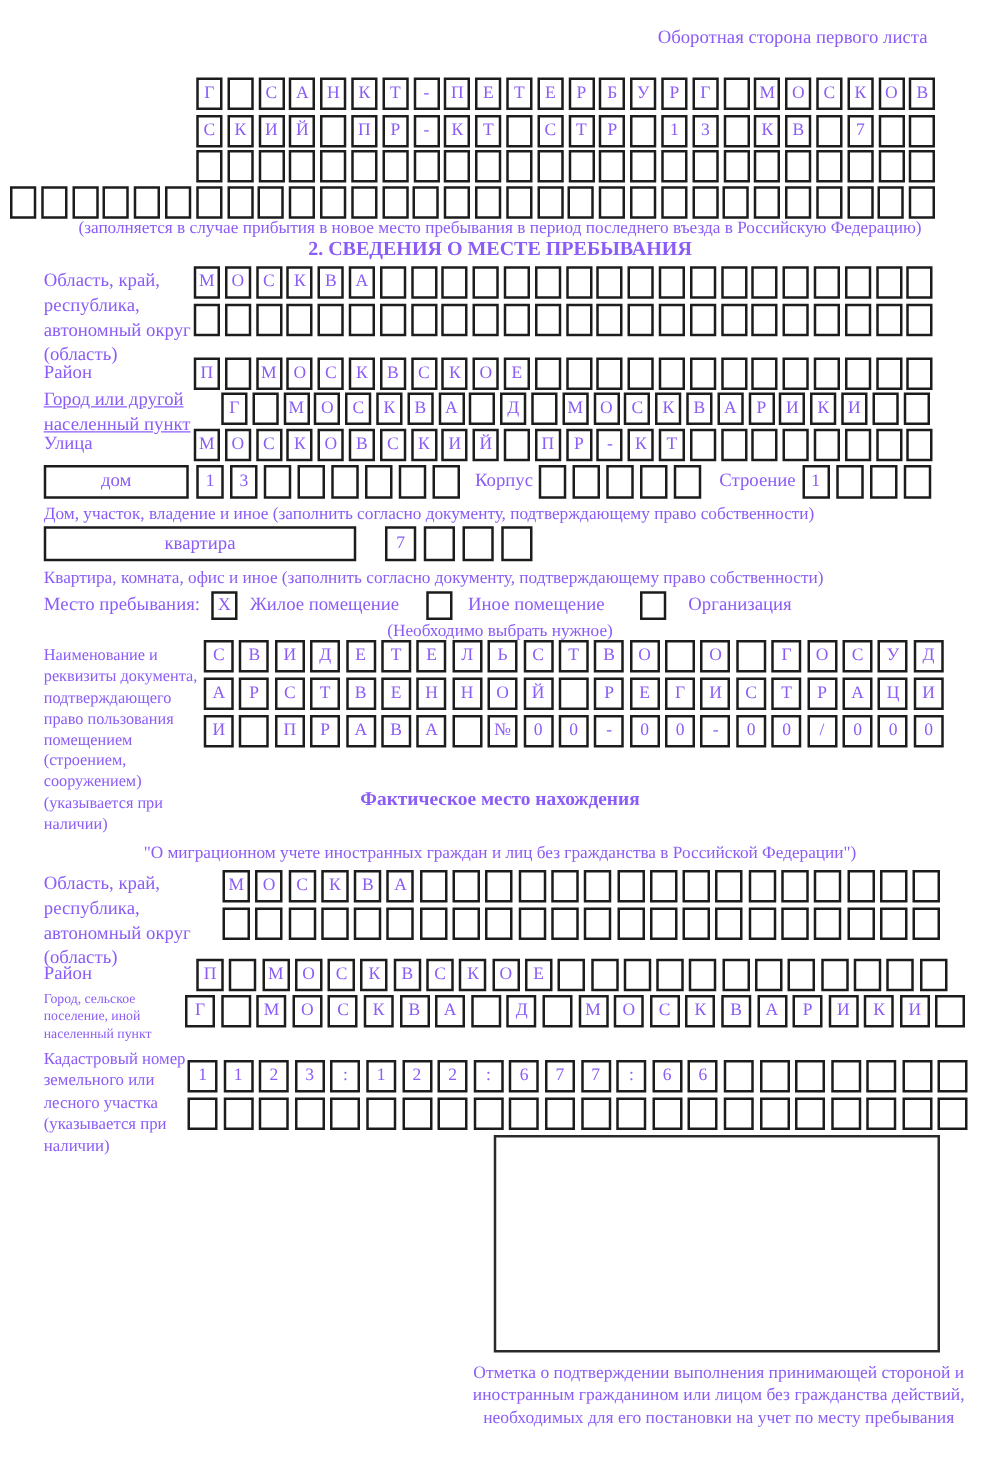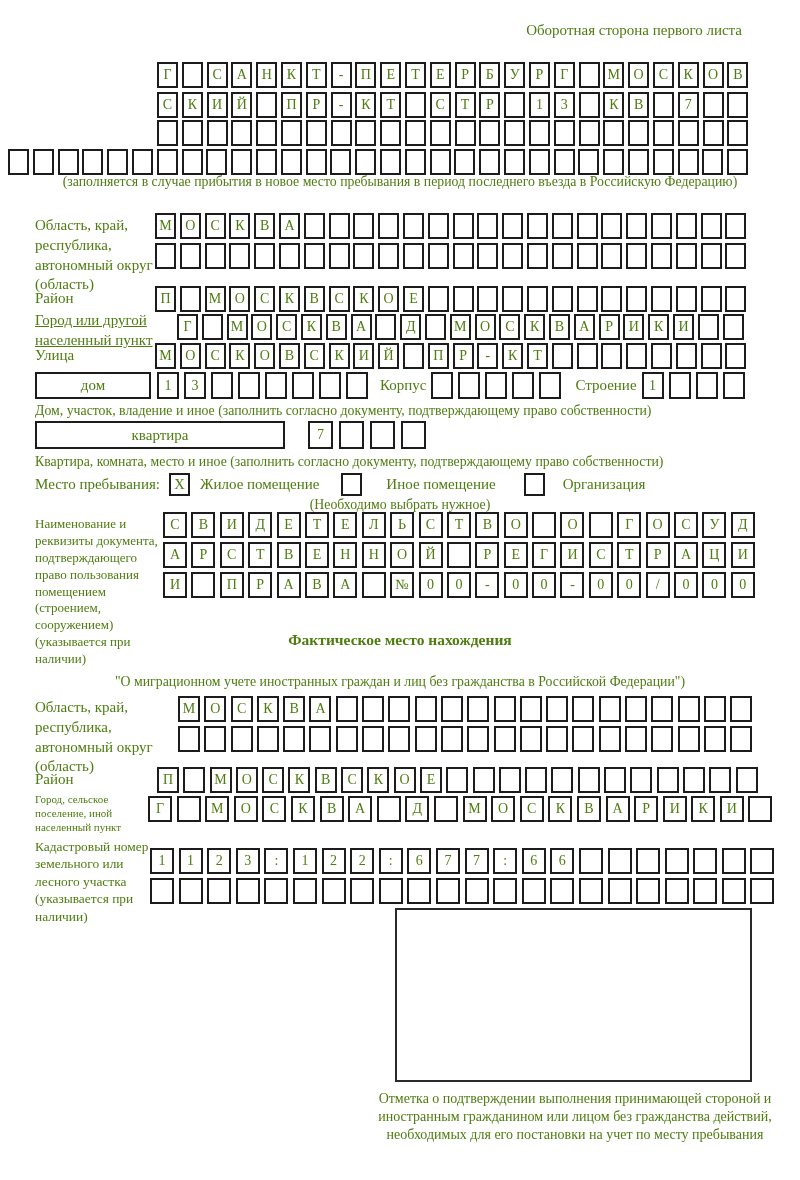--- a/index.html
+++ b/index.html
@@ -1,19 +1,19 @@
 <!DOCTYPE html>
 <html><head>
 <meta charset="utf-8">
 <style>
   * { margin:0; padding:0; box-sizing:border-box; }
   html,body { background:#ffffff; }
   .page {
     position:relative; width:800px; height:1180px; background:#fff;
-    font-family:"Liberation Serif","DejaVu Serif",serif; color:#4d7c0f;
+    font-family:"Liberation Serif","DejaVu Serif",serif; color:#8b5cf6;
     overflow:hidden;
   }
   .abs { position:absolute; }
   .lbl { font-size:15px; line-height:1.32; }
   .lbl-sm { font-size:13px; line-height:1.3; }
   .cap { font-size:13.8px; }
   .center { left:0; right:0; text-align:center; }
   .bold { font-weight:bold; }
 
   .cellrow { display:flex; gap:3.8px; }
@@ -152,20 +152,21 @@
       <div class="cb"></div>
       <div class="cb"></div>
       <div class="cb"></div>
       <div class="cb"></div>
       <div class="cb"></div>
       <div class="cb"></div>
       <div class="cb"></div>
     </div>
   <div class="abs cap center" style="top:174px;">(заполняется в случае прибытия в новое место пребывания в период последнего въезда в Российскую Федерацию)</div>
 
+  <div class="abs center bold" style="top:191px; font-size:16px;">2. СВЕДЕНИЯ О МЕСТЕ ПРЕБЫВАНИЯ</div>
 
   <div class="abs lbl" style="top:216px; left:35px; width:118px;">Область, край, республика, автономный округ (область)</div>
   <div class="abs cellrow" style="top:213px; left:155px;">
       <div class="cb">М</div>
       <div class="cb">О</div>
       <div class="cb">С</div>
       <div class="cb">К</div>
       <div class="cb">В</div>
       <div class="cb">А</div>
       <div class="cb"></div>
@@ -329,28 +330,28 @@
 
   <div class="abs" style="top:421px; left:35px; display:flex;">
     <div class="namebox" style="width:250px; height:28px;">квартира</div>
     <div class="cellrow row-apt" style="margin-left:23px;">
         <div class="cb">7</div>
         <div class="cb"></div>
         <div class="cb"></div>
         <div class="cb"></div>
       </div>
   </div>
-  <div class="abs cap" style="top:454px; left:35px;">Квартира, комната, место и иное (заполнить согласно документу, подтверждающему право собственности)</div>
+  <div class="abs cap" style="top:454px; left:35px;">Квартира, комната, офис и иное (заполнить согласно документу, подтверждающему право собственности)</div>
 
   <div class="abs" style="top:472px; left:35px; display:flex; height:24px;">
     <div class="inline-lbl">Место пребывания:</div>
     <div class="chk" style="margin-left:9px;">X</div>
     <div class="inline-lbl" style="margin-left:10px;">Жилое помещение</div>
     <div class="chk" style="margin-left:22px;"></div>
-    <div class="inline-lbl" style="margin-left:24px;text-align:center;">Иное помещение</div>
+    <div class="inline-lbl" style="margin-left:12px;text-align:center;">Иное помещение</div>
     <div class="chk" style="margin-left:28px;"></div>
     <div class="inline-lbl" style="margin-left:18px;">Организация</div>
   </div>
   <div class="abs cap" style="top:497px; left:100px; width:600px; text-align:center;">(Необходимо выбрать нужное)</div>
 
   <div class="abs lbl-sm" style="top:516px; left:35px; width:126px;">Наименование и реквизиты документа, подтверждающего право пользования помещением (строением, сооружением) (указывается при наличии)</div>
   <div class="abs cellrow row-doc" style="top:512px; left:163px;">
       <div class="cb">С</div>
       <div class="cb">В</div>
       <div class="cb">И</div>

